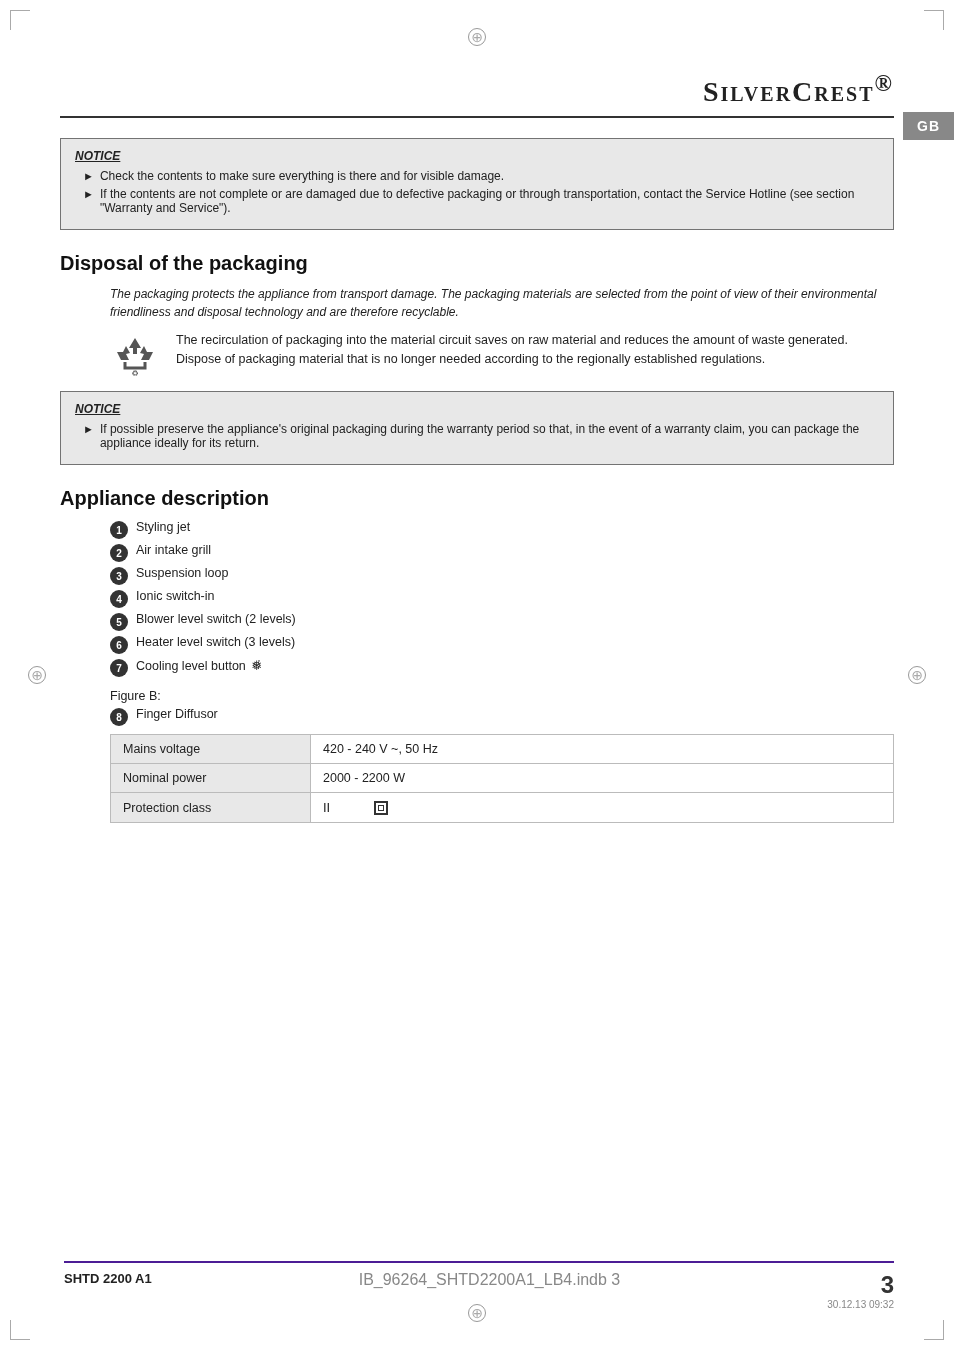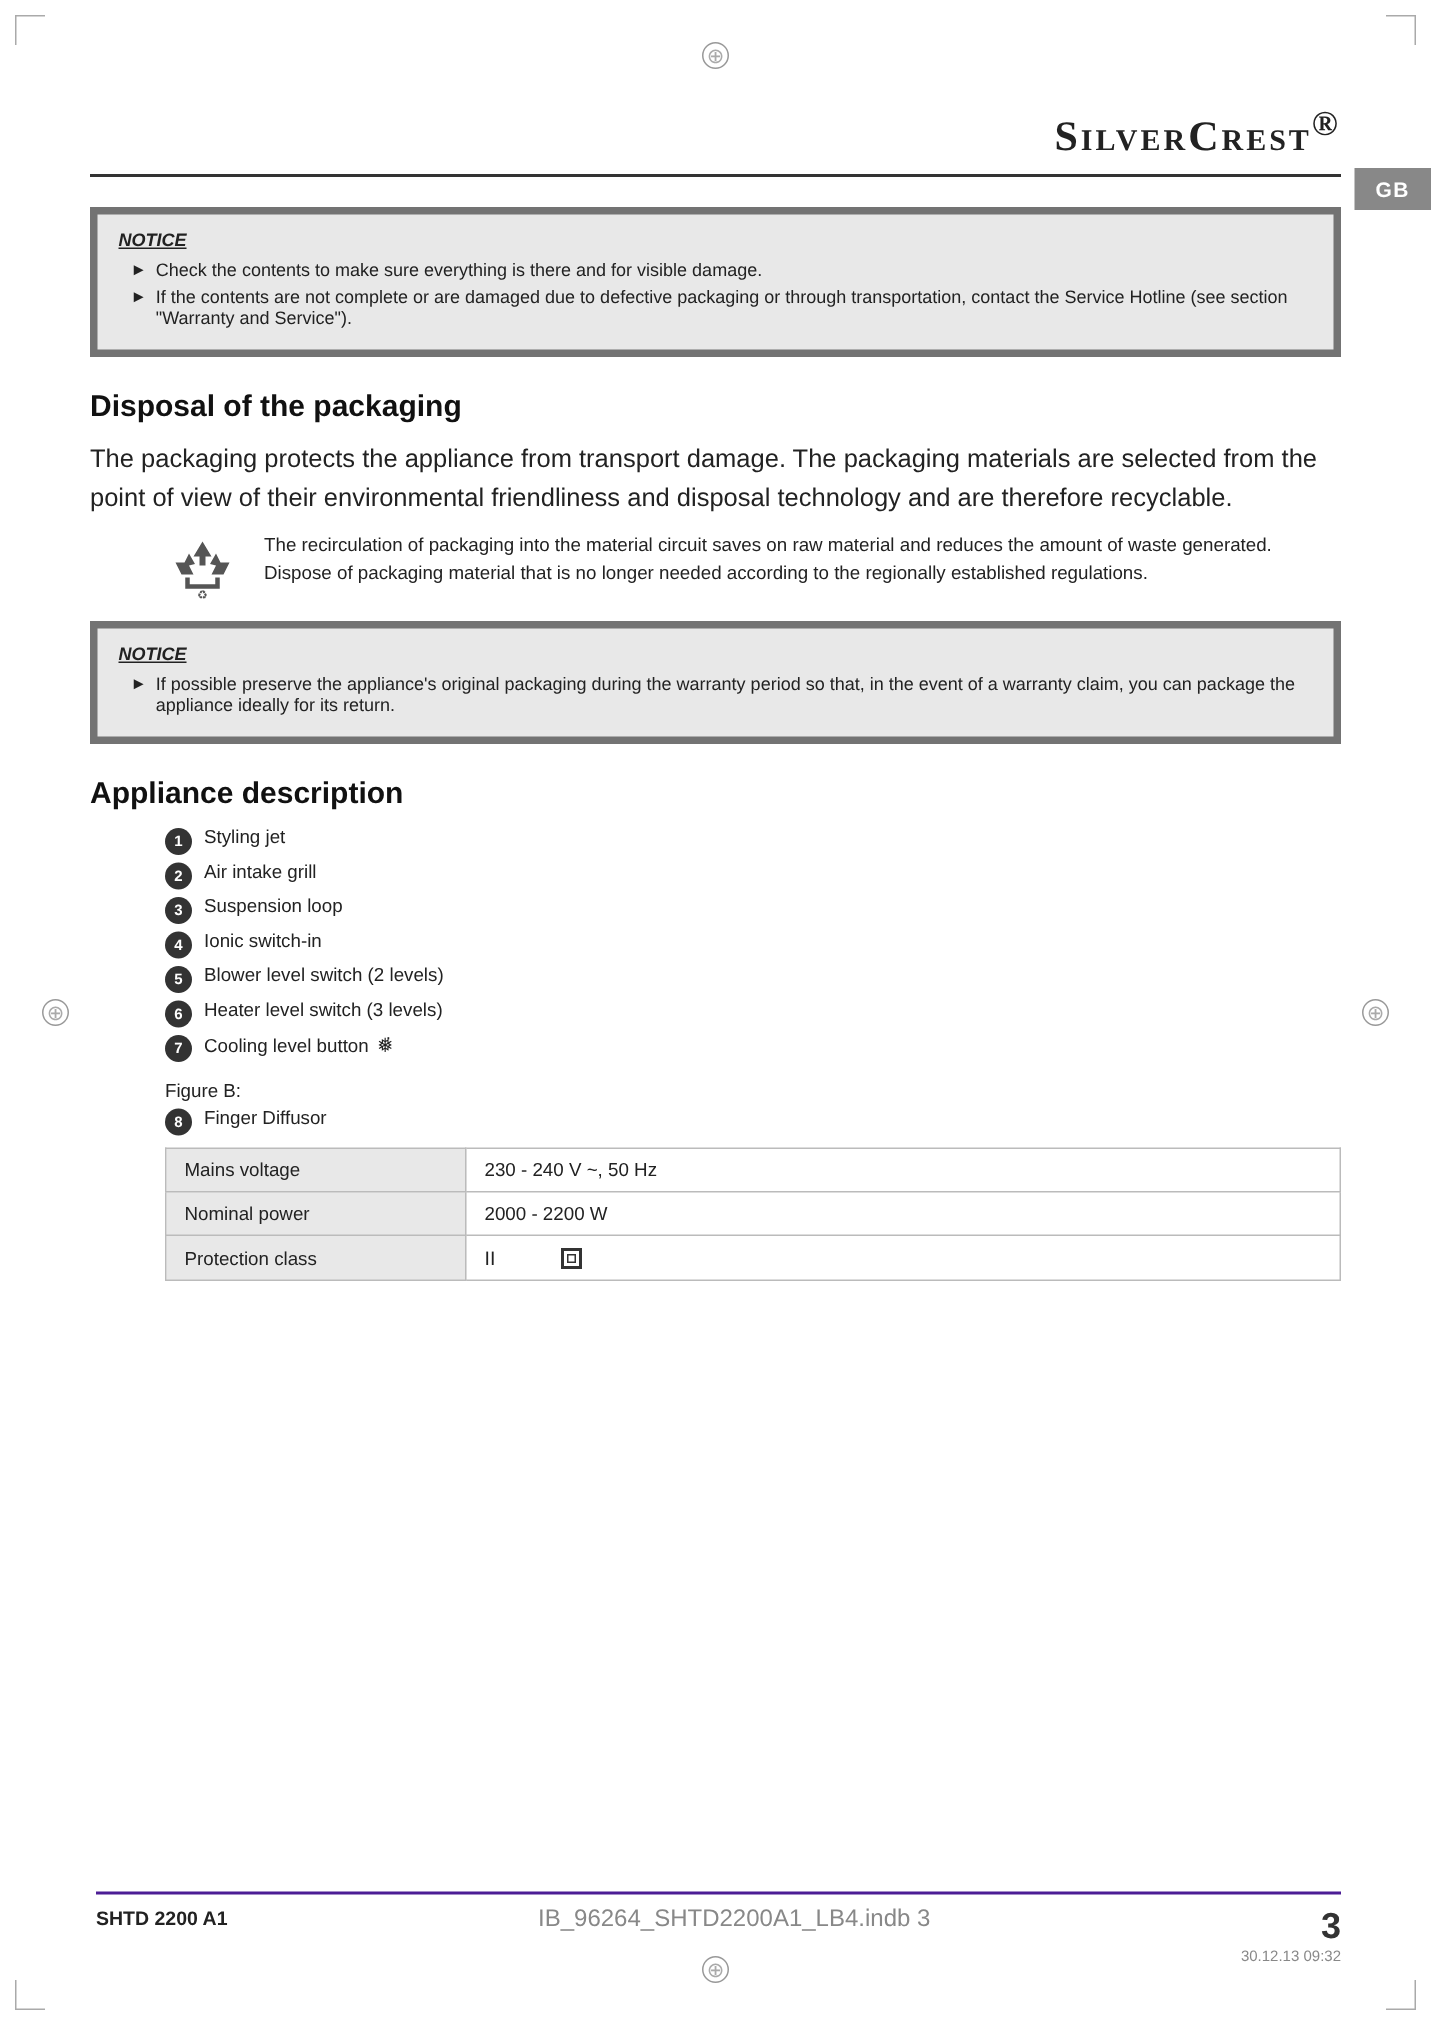--- a/index.html
+++ b/index.html
@@ -87,21 +87,21 @@
       color: #fff;
       font-size: 14px;
       font-weight: bold;
       padding: 6px 14px;
       letter-spacing: 1px;
     }
 
     
     .notice-box {
       background: #e8e8e8;
-      border: 5px solid #737373;
+      border: 1px solid #737373;
       padding: 10px 14px;
       margin-bottom: 18px;
     }
     .notice-title {
       font-weight: bold;
       font-style: italic;
       font-size: 12px;
       margin-bottom: 6px;
       text-decoration: underline;
     }
@@ -123,23 +123,25 @@
     .section-heading {
       font-size: 20px;
       font-weight: bold;
       margin-top: 22px;
       margin-bottom: 10px;
       color: #111;
     }
 
     
     .body-text {
-      font-size: 17px;
+      font-size: 12px;
       line-height: 1.5;
       margin-bottom: 10px;
+      margin-left: 50px;
+      font-style: italic;
     }
 
     
     .recycle-row {
       display: flex;
       gap: 16px;
       margin-left: 50px;
       margin-bottom: 10px;
       align-items: flex-start;
     }
@@ -383,21 +385,21 @@
           <span>Finger Diffusor</span>
         </div>
       </div>
 
 
     <table class="tech-table">
       <tbody id="tech-tbody">
 
       <tr>
             <td>Mains voltage</td>
-            <td>230 - 240 V ~, 50 Hz</td>
+            <td>420 - 240 V ~, 50 Hz</td>
           </tr>
           <tr>
             <td>Nominal power</td>
             <td>2000 - 2200 W</td>
           </tr>
           <tr>
             <td>Protection class</td>
             <td><span class="protection-symbol">
                 <span class="class-ii">II</span>
                 <span style="width:4px;display:inline-block;"></span>

